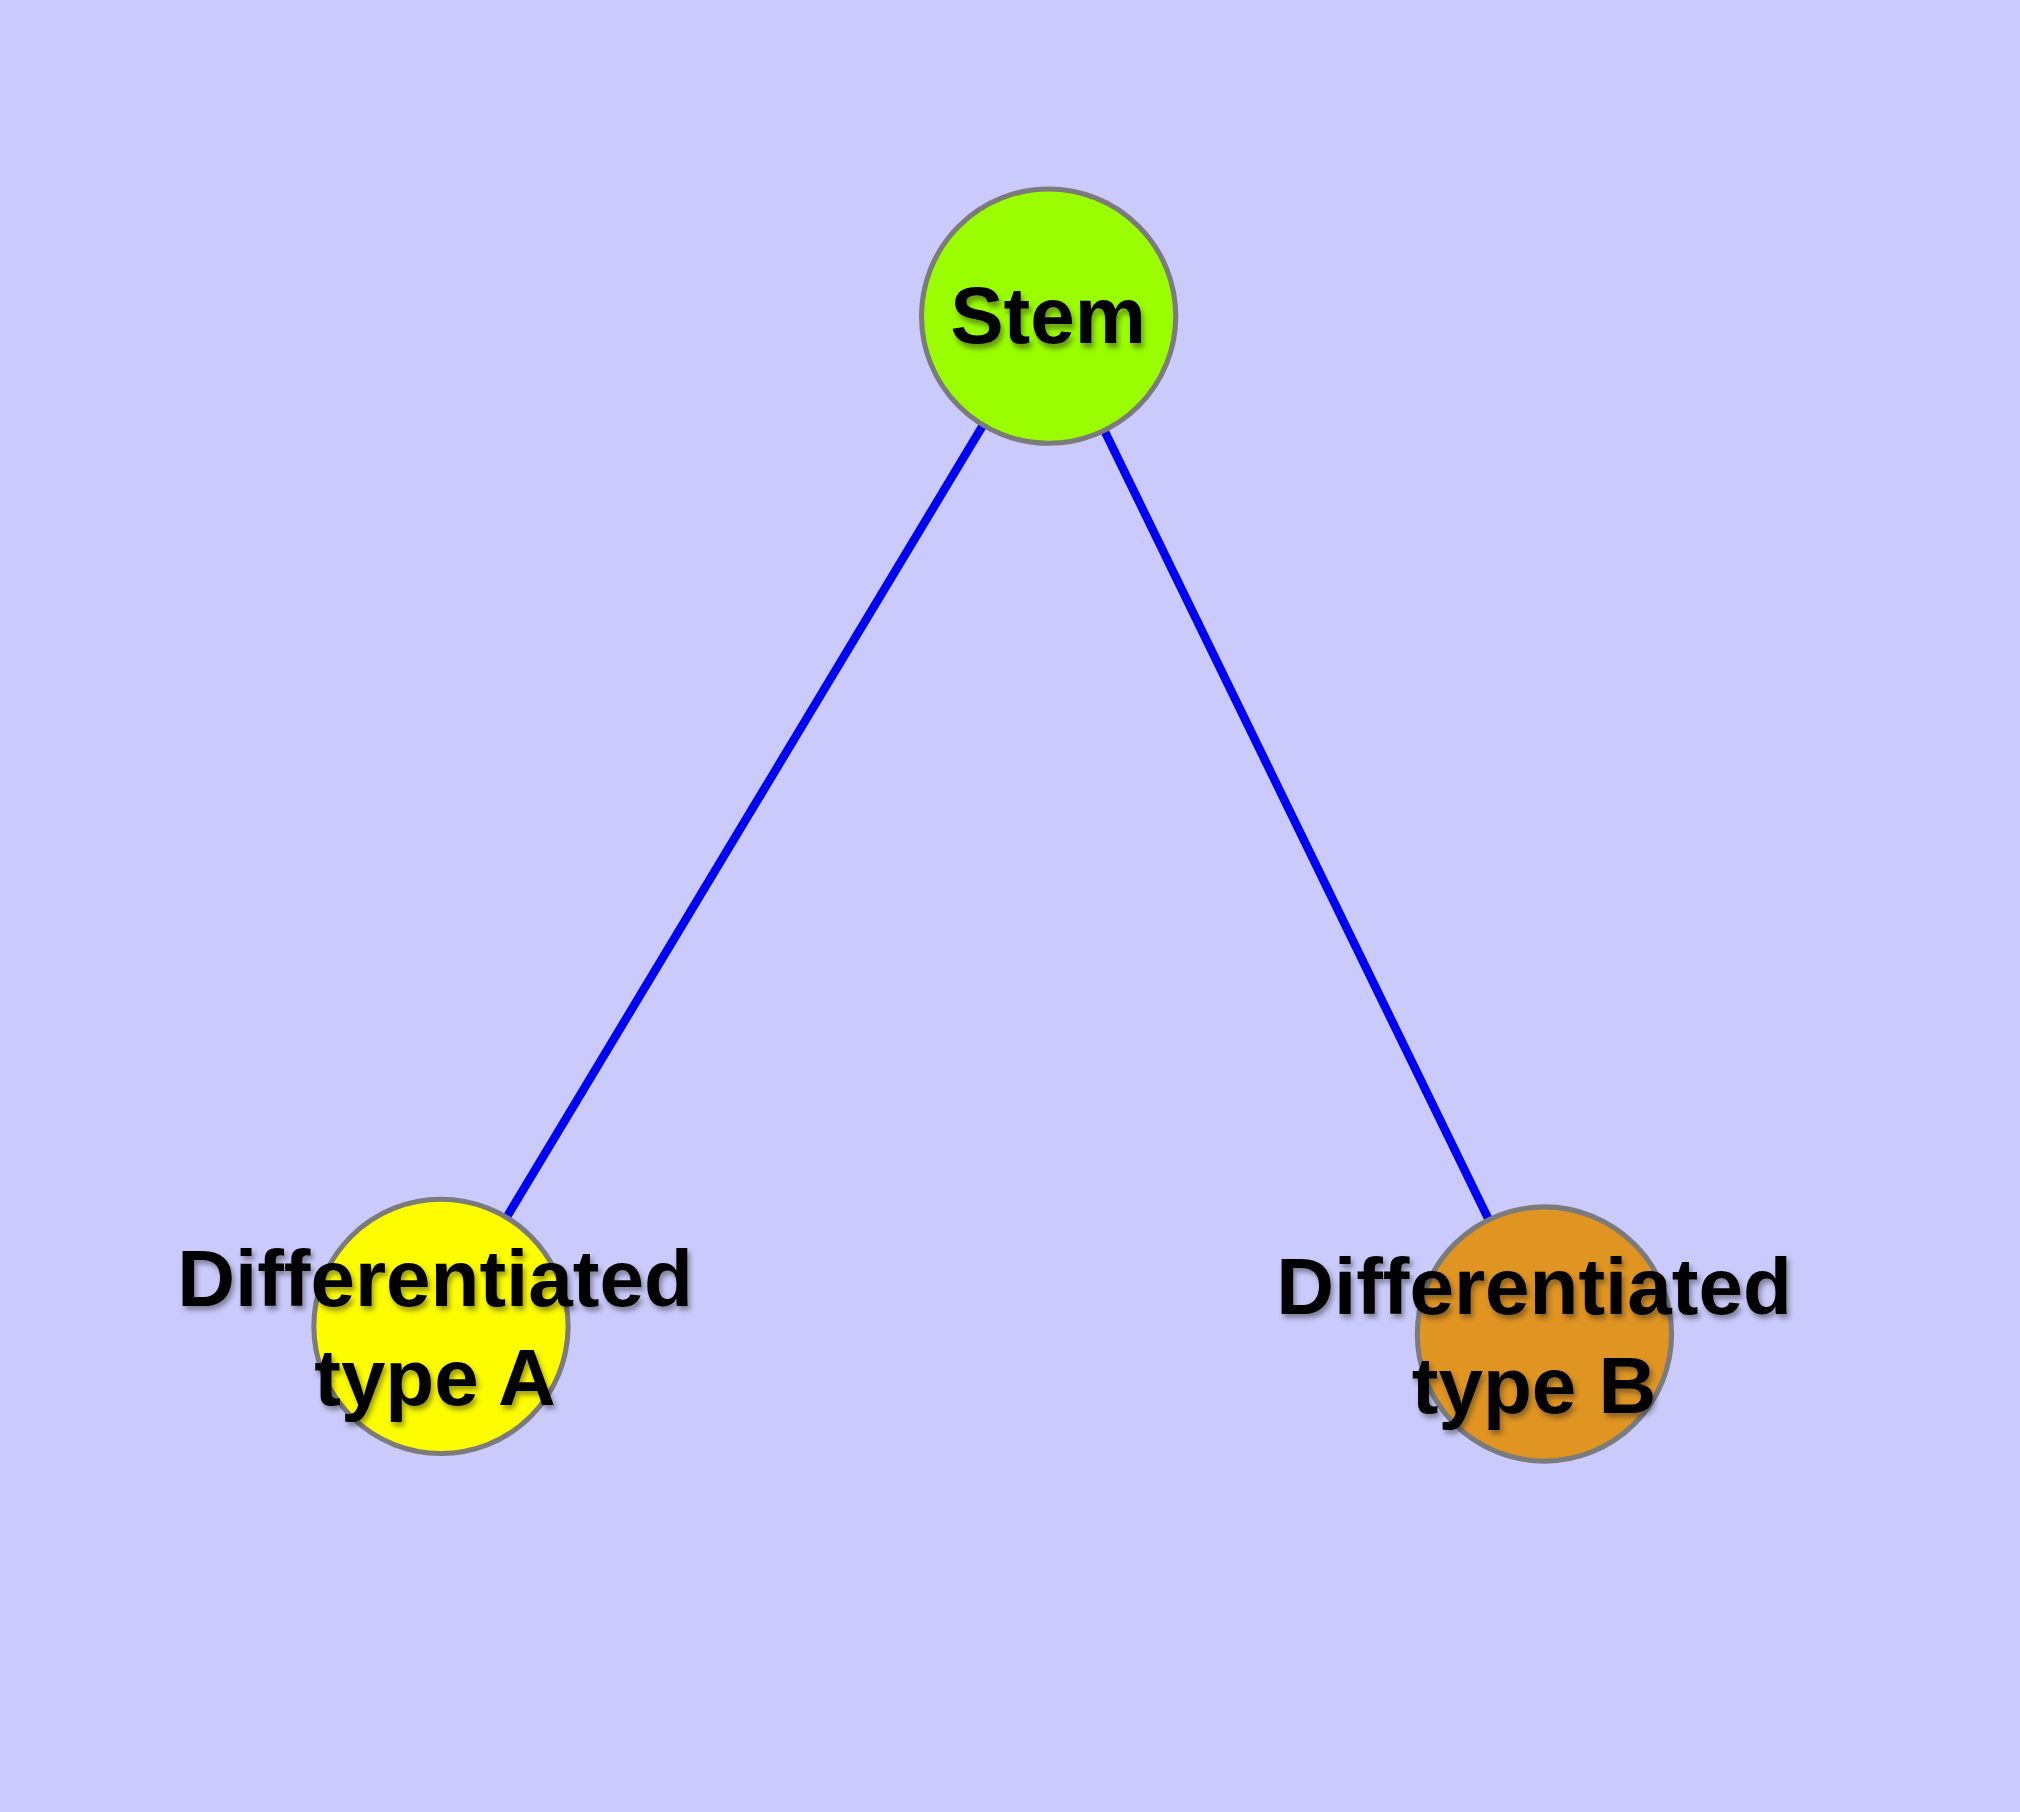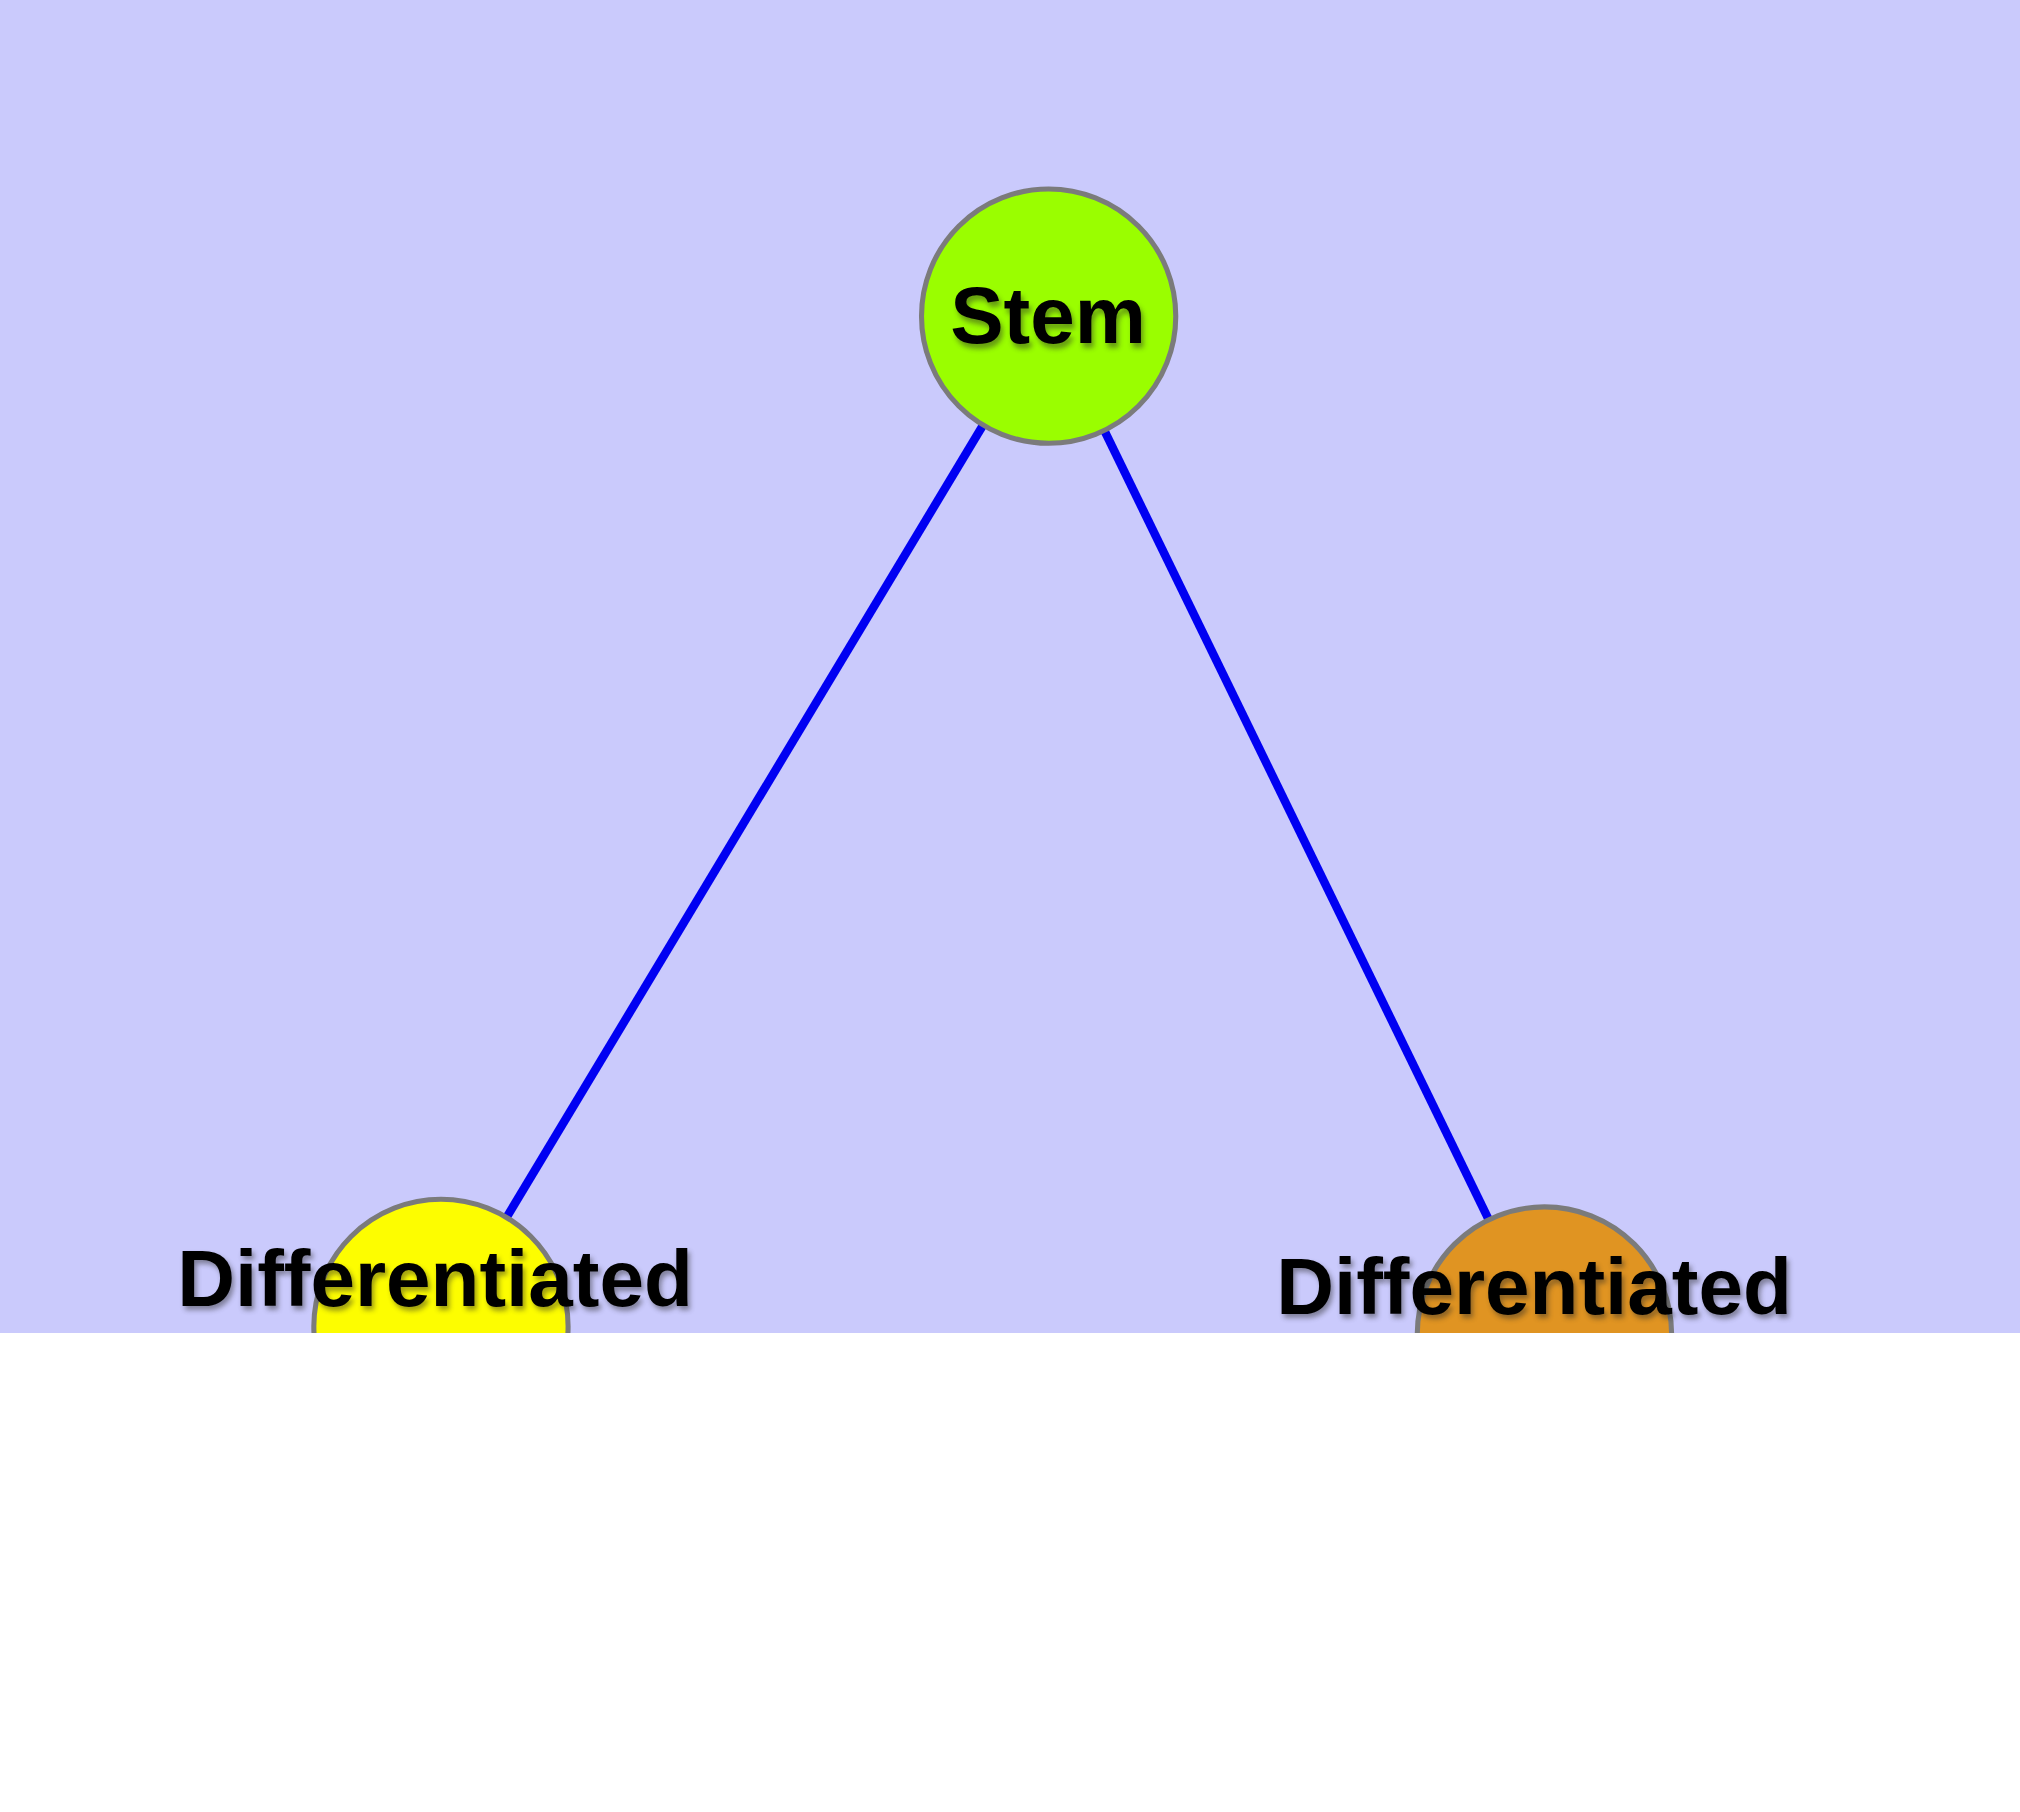--- a/index.html
+++ b/index.html
@@ -2,21 +2,21 @@
 <html style="font-size:13.6px"><head>
 <meta charset="utf-8">
 <style>
   html, body {
     margin: 0;
     padding: 0;
   }
   .canvas {
     position: relative;
     width: 2021px;
-    height: 1333px;
+    height: 1812px;
     overflow: hidden;
     background: #cacafc; 
   }
   .graph-svg {
     position: absolute;
     left: 0;
     top: 0;
     width: 2021px;
     height: 1812px;
     display: block;

